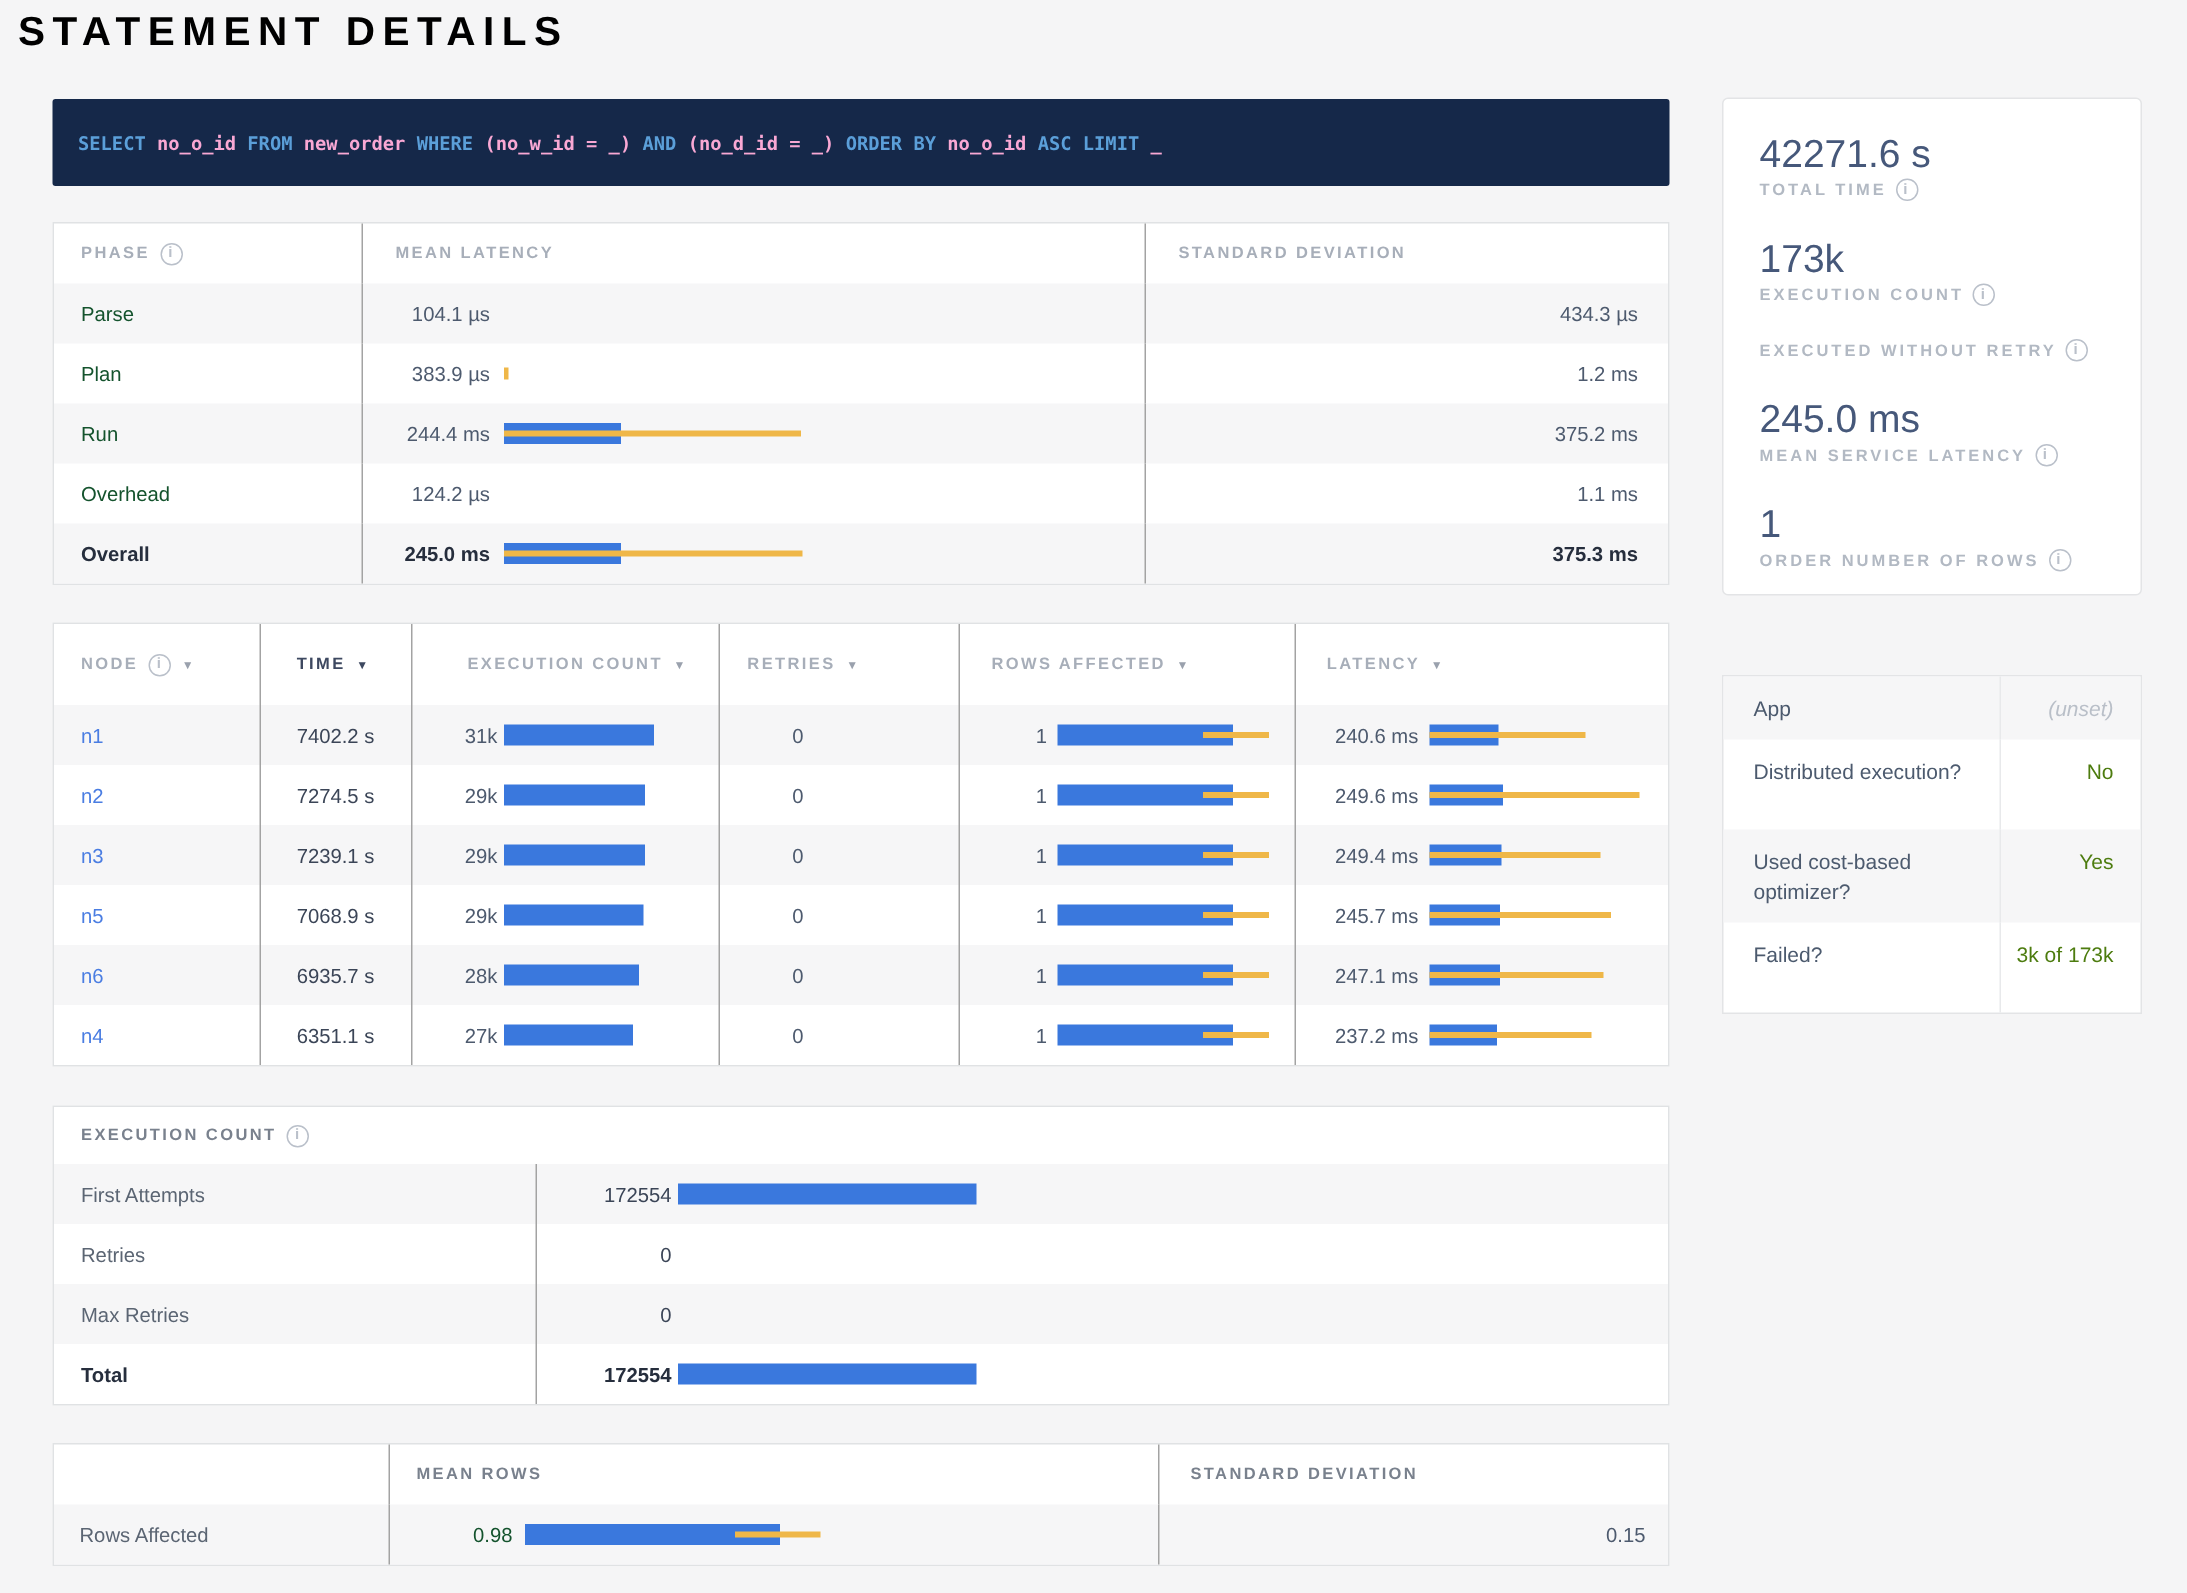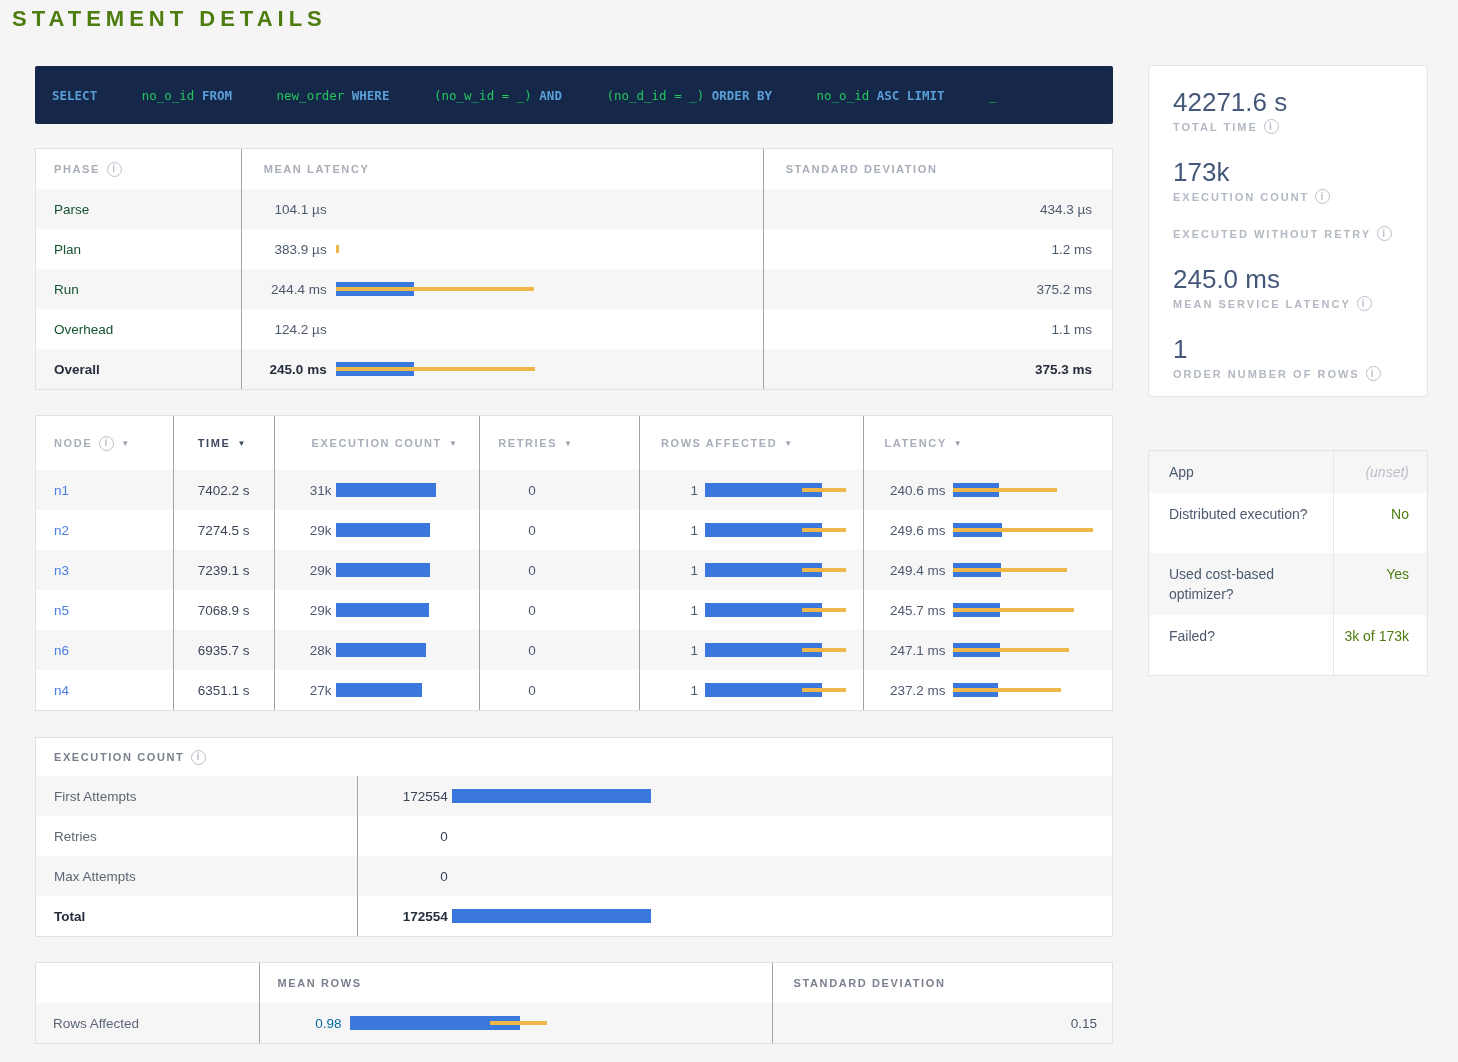--- a/index.html
+++ b/index.html
@@ -9,35 +9,35 @@
     background: #f5f5f6;
     color: #4d5a6e;
     position: relative;
     overflow: hidden;
   }
   .page { position: relative; width: 1458px; height: 1062px; }
 
   
   .page-title {
     position: absolute; left: 12px; top: 6px;
-    font-size: 22px; font-weight: 700; letter-spacing: 5px;
-    color: #4d7c0f;
+    font-size: 27px; font-weight: 700; letter-spacing: 5px;
+    color: #000000;
   }
 
   
   .sql-box {
     position: absolute; left: 35px; top: 66px; width: 1078px; height: 58px;
     background: #152849; border-radius: 2px;
     display: flex; align-items: center;
     padding-left: 17px;
     font-family: "DejaVu Sans Mono", monospace;
     font-size: 12.5px; white-space: pre;
   }
   .sql-box .kw { color: #5b9fd9; font-weight: 700; }
-  .sql-box .id { color: #22c55e; font-weight: 400; margin-left: 37px; }
+  .sql-box .id { color: #f9a8d4; font-weight: 700; }
 
   
   .tbl {
     position: absolute; left: 35px; width: 1078px;
     background: #ffffff; border: 1px solid #e0e2e4;
   }
   .trow { display: flex; align-items: center; height: 40px; font-size: 13.5px; }
   .trow.alt { background: #f6f6f7; }
   .thead { color: #a7aeb9; font-size: 11px; font-weight: 700; letter-spacing: 1.6px; }
   .thead-dark { color: #79818d; font-size: 11px; font-weight: 700; letter-spacing: 1.6px; }
@@ -99,21 +99,21 @@
   .bold-row .ec1, .bold-row .cnt-val { color: #262e3d; font-weight: 700; }
 
   
   .rows-table { top: 962px; }
   .rows-table .hrow { height: 40px; }
   .rc1 { width: 223px; padding-left: 17px; color: #5b6573; }
   .rc2 { width: 514px; }
   .rc3 { width: 341px; justify-content: flex-end; padding-right: 15px; }
   .rows-table .hrow .rc2 { padding-left: 18px; }
   .rows-table .hrow .rc3 { justify-content: flex-start; padding-left: 21px; }
-  .mean-val { width: 82px; text-align: right; flex: none; margin-right: 8px; color: #0369a1; display:block; }
+  .mean-val { width: 82px; text-align: right; flex: none; margin-right: 8px; color: #14532d; display:block; }
 
   
   .stats-panel {
     position: absolute; left: 1148px; top: 65px; width: 280px; height: 332px;
     background: #ffffff; border: 1px solid #e3e4e6; border-radius: 4px;
     padding: 20px 24px; overflow: hidden;
   }
   .stat-block { margin-bottom: 22px; }
   .stat-value { font-size: 26px; line-height: 32px; color: #46587a; }
   .stat-label {
@@ -421,21 +421,21 @@
         </div>
     </div>
     <div class="trow">
       <div class="cell ec1">Retries</div>
       <div class="cell ec2 vline">
           <span class="cnt-val">0</span>
           <div class="bar-wrap"></div>
         </div>
     </div>
     <div class="trow alt">
-      <div class="cell ec1">Max Attempts</div>
+      <div class="cell ec1">Max Retries</div>
       <div class="cell ec2 vline">
           <span class="cnt-val">0</span>
           <div class="bar-wrap"></div>
         </div>
     </div>
     <div class="trow bold-row">
       <div class="cell ec1">Total</div>
       <div class="cell ec2 vline">
           <span class="cnt-val">172554</span>
           <div class="bar-wrap">

